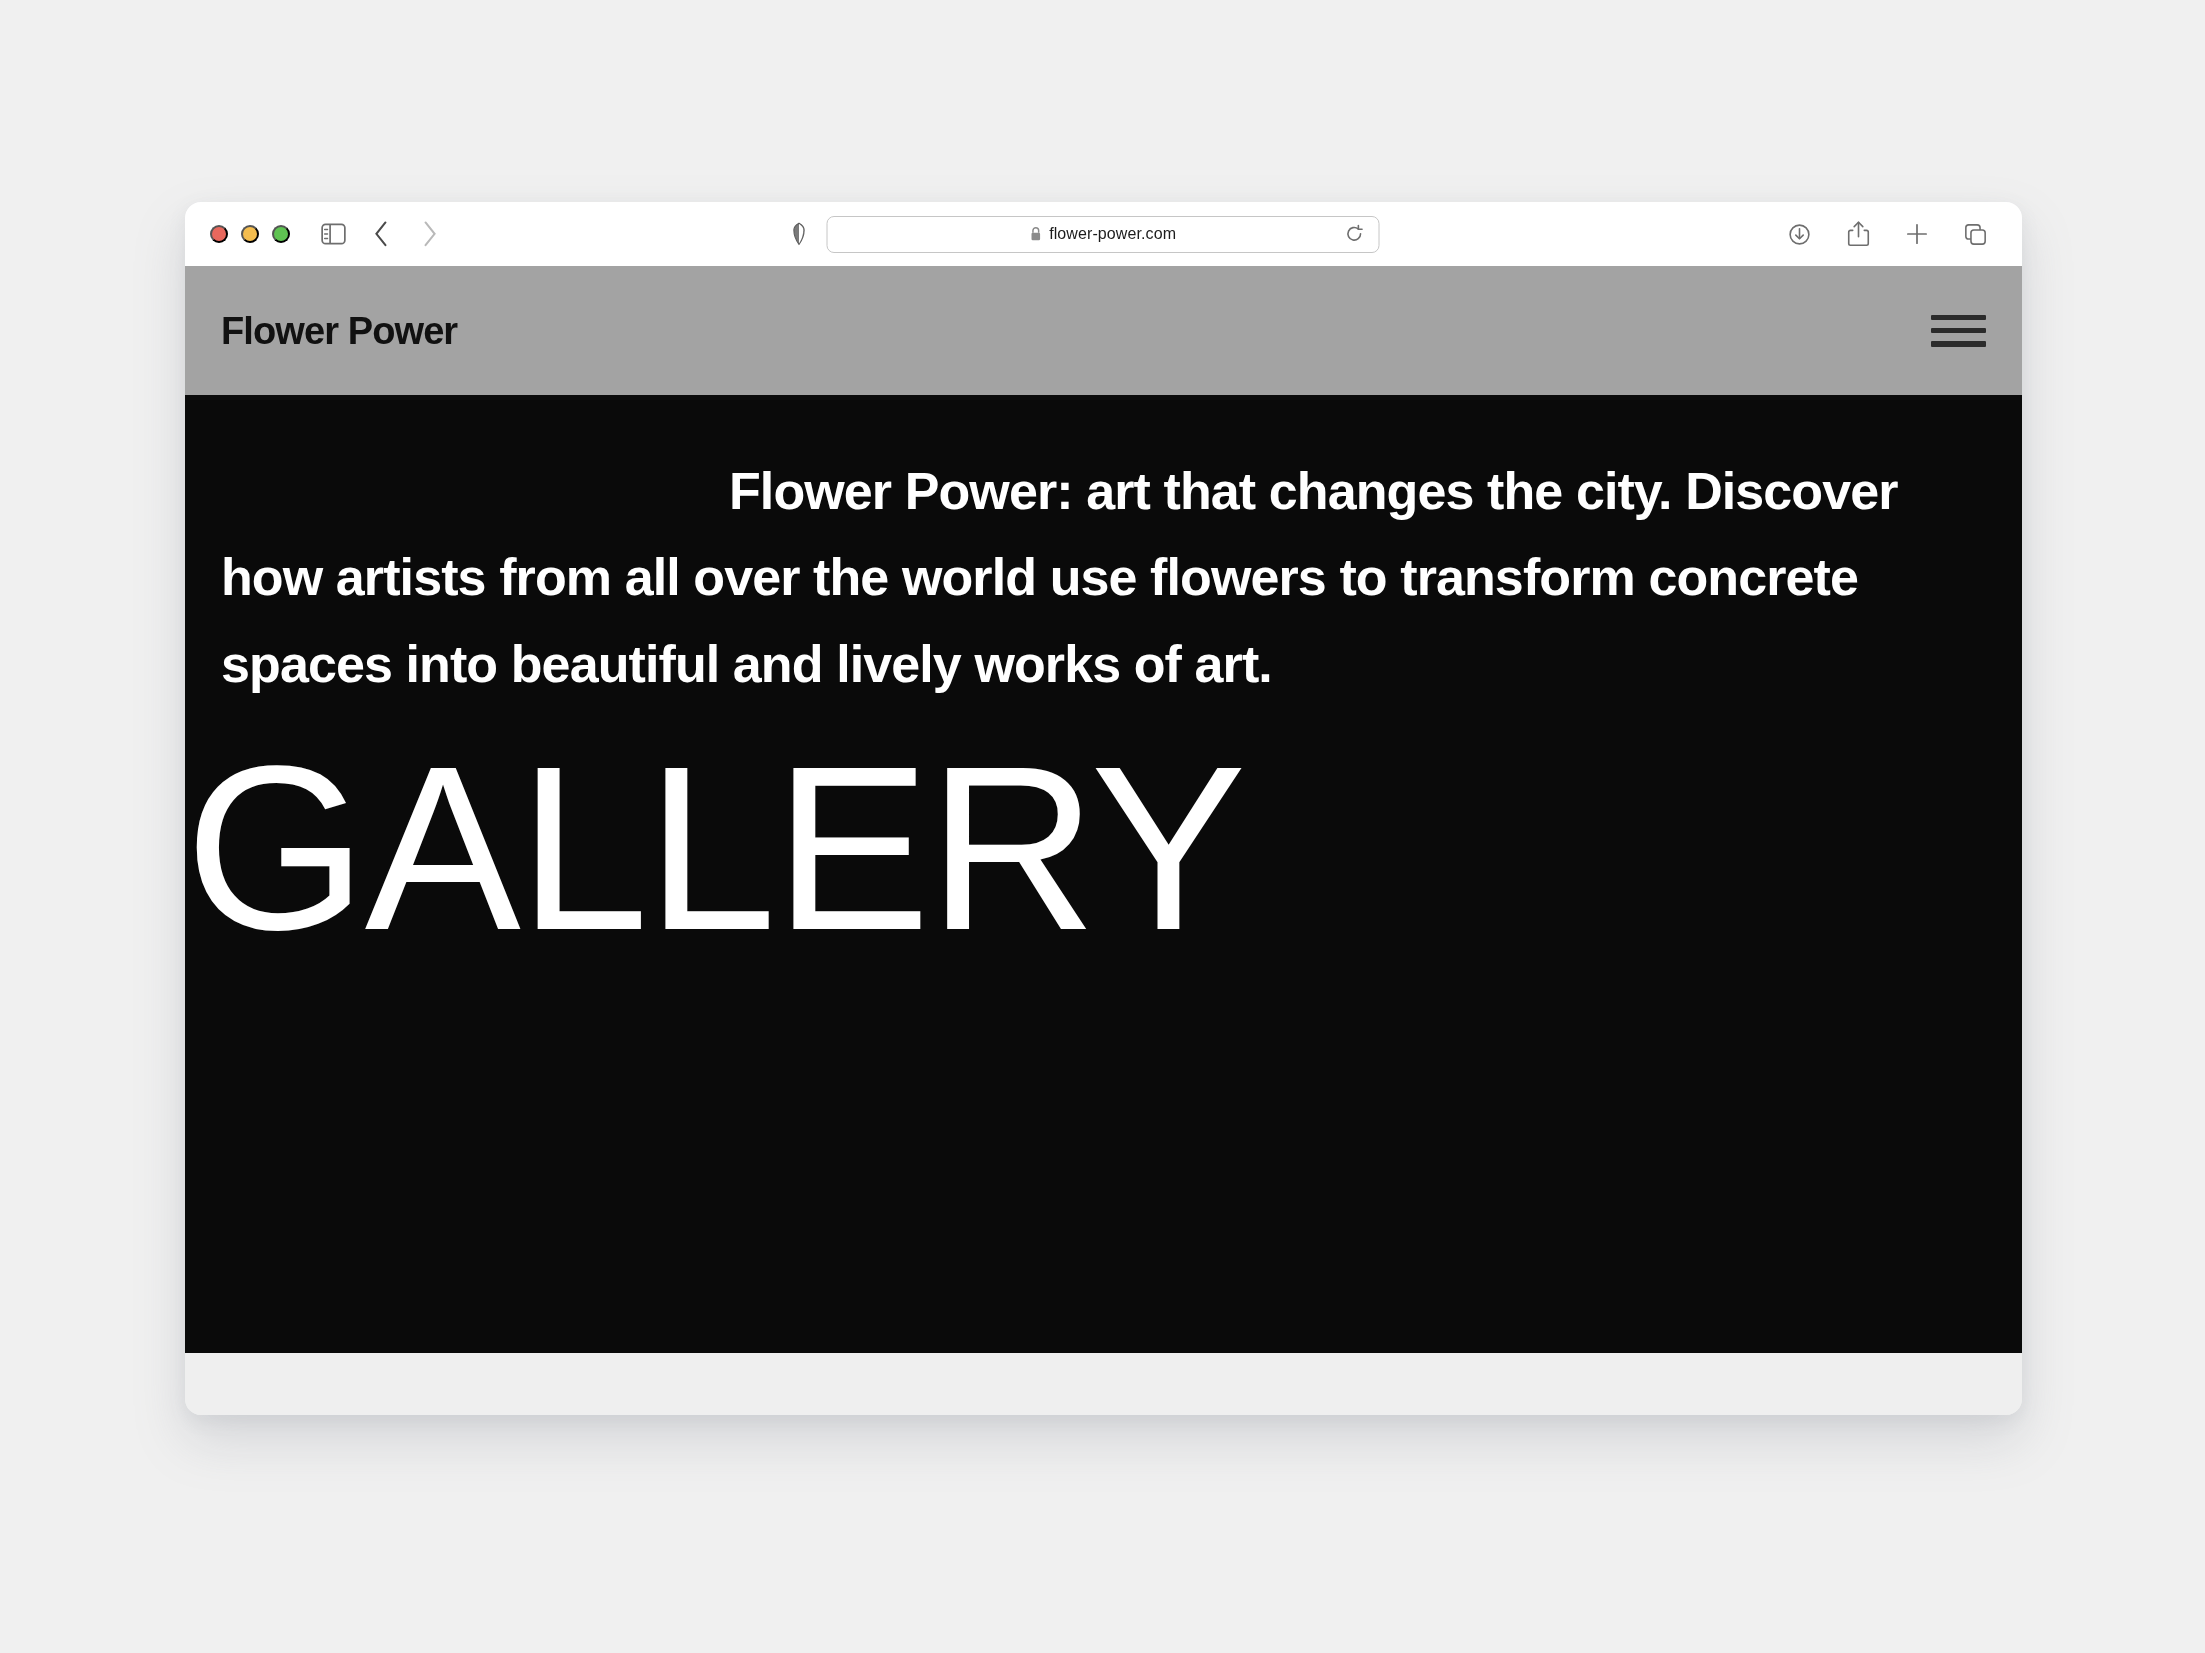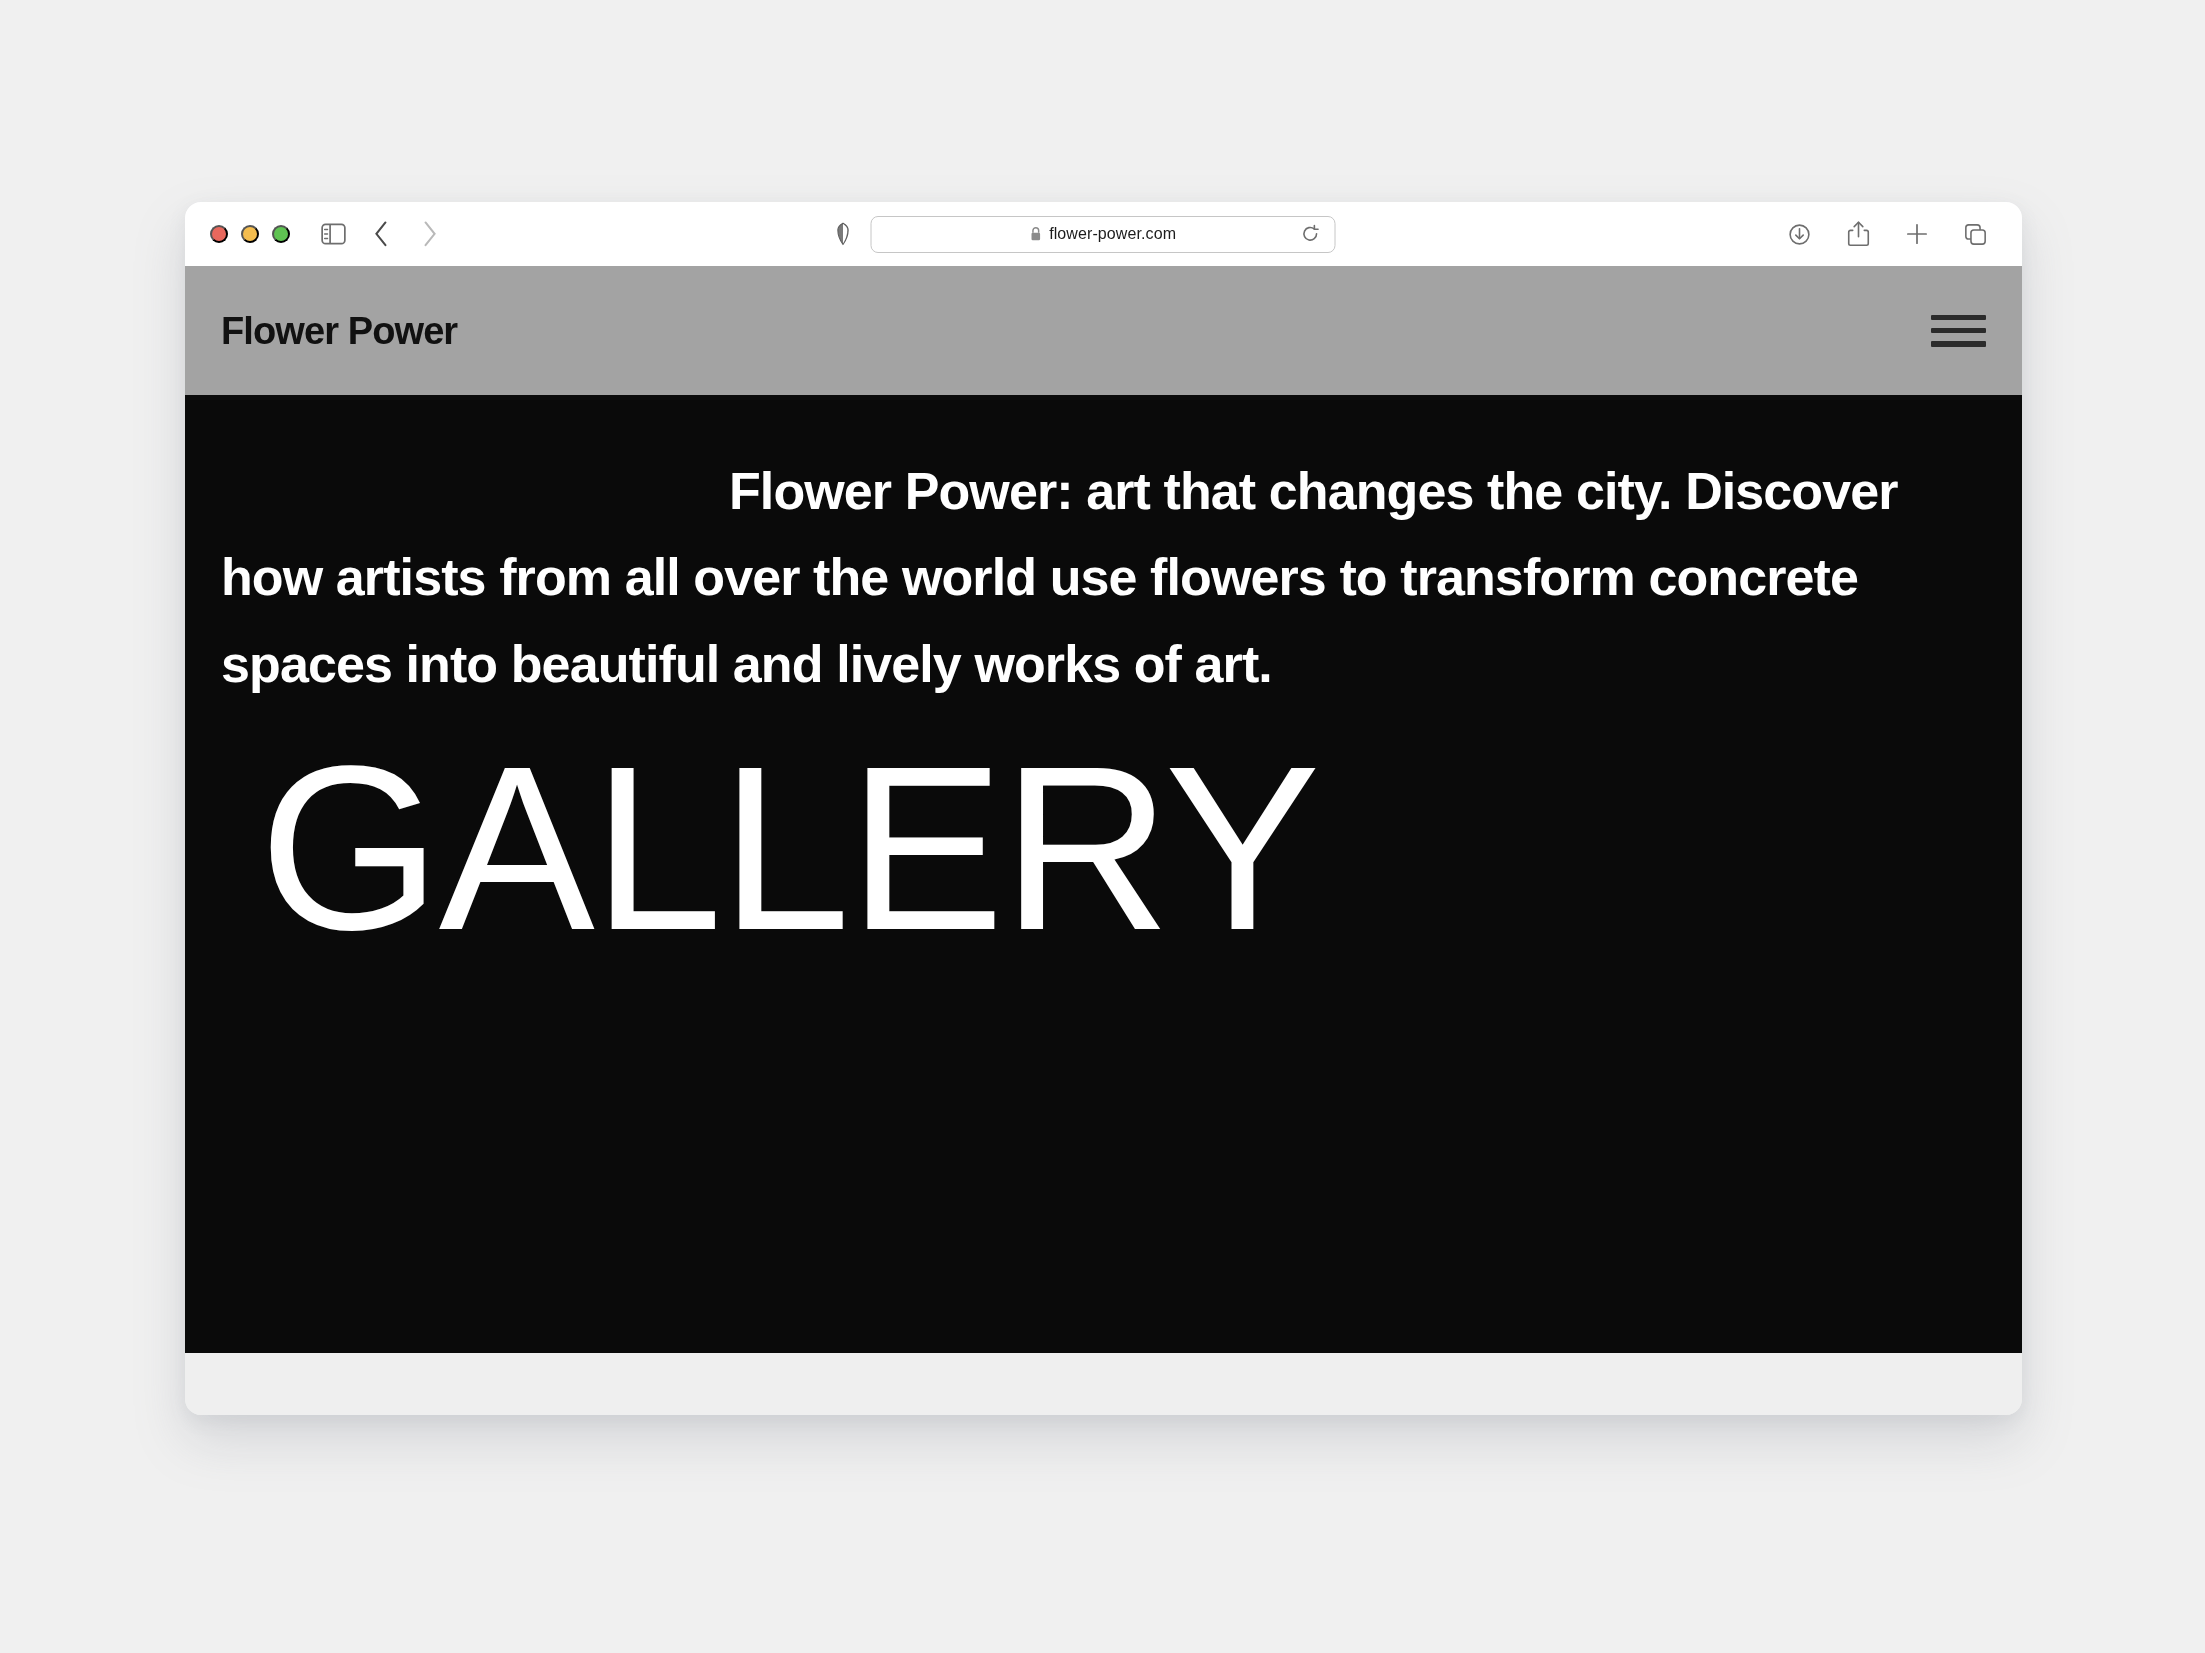--- a/index.html
+++ b/index.html
@@ -71,21 +71,21 @@
     background: none;
     border: none;
     cursor: pointer;
   }
 
   
   .urlbar-wrap {
     position: absolute;
     left: 50%;
     transform: translateX(-50%);
-    width: 463px;
+    width: 551px;
     display: flex;
     align-items: center;
     gap: 13.8px;
   }
   .shield-btn {
     width: 26.4px; height: 26.4px;
     display: flex; align-items: center; justify-content: center;
     flex: 0 0 auto;
     margin-left: -42px;
   }
@@ -179,23 +179,21 @@
     margin: 0 41px 0 36px;
     color: #ffffff;
     font-size: 52px;
     line-height: 1.66;
     font-weight: 700;
     letter-spacing: -0.9px;
     text-indent: 508px;
   }
   .gallery-wrap {
     margin-top: 41px;
-    padding-left: 26px;
     overflow: hidden;
-    margin-left: 48px;
   }
   .gallery-word {
     color: #ffffff;
     font-size: 234px;
     font-weight: 400;
     line-height: 0.86;
     letter-spacing: -2.3px;
     white-space: nowrap;
     display: block;
     font-family: "Liberation Sans", sans-serif;

